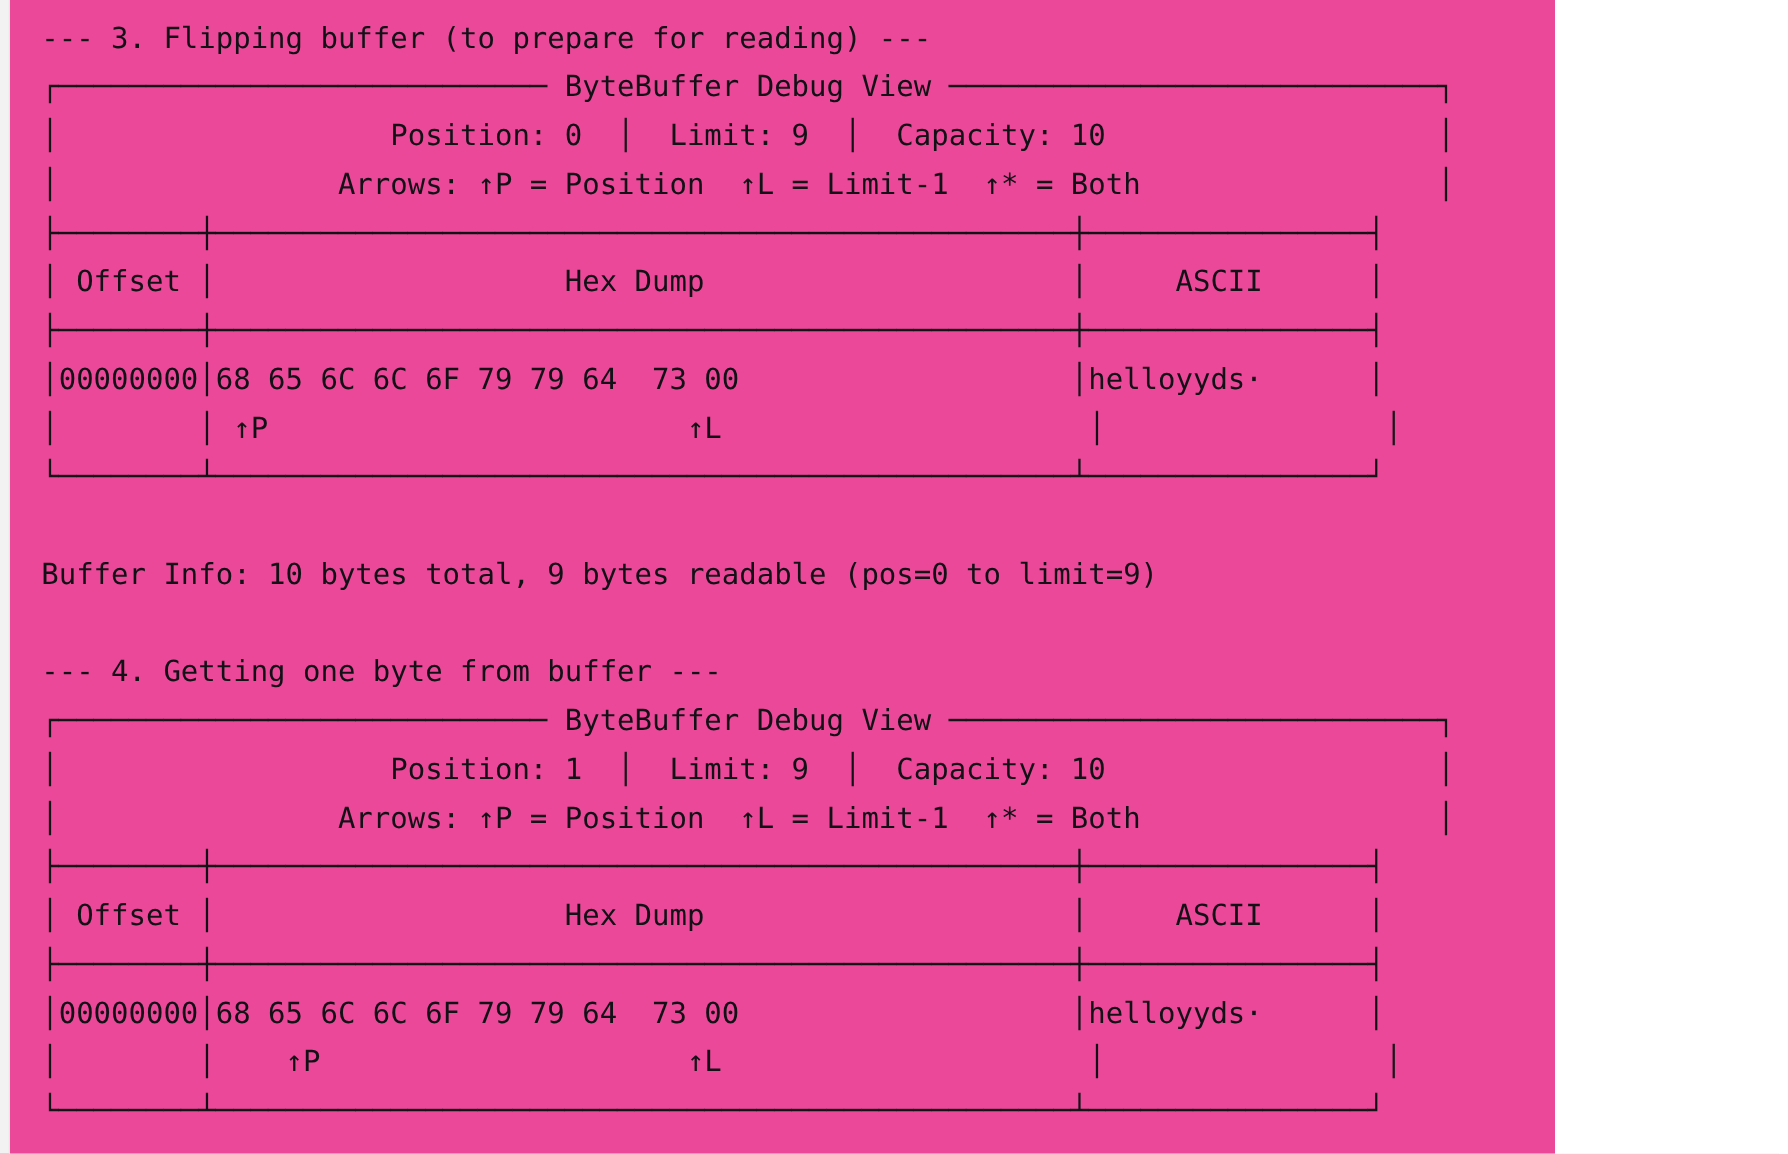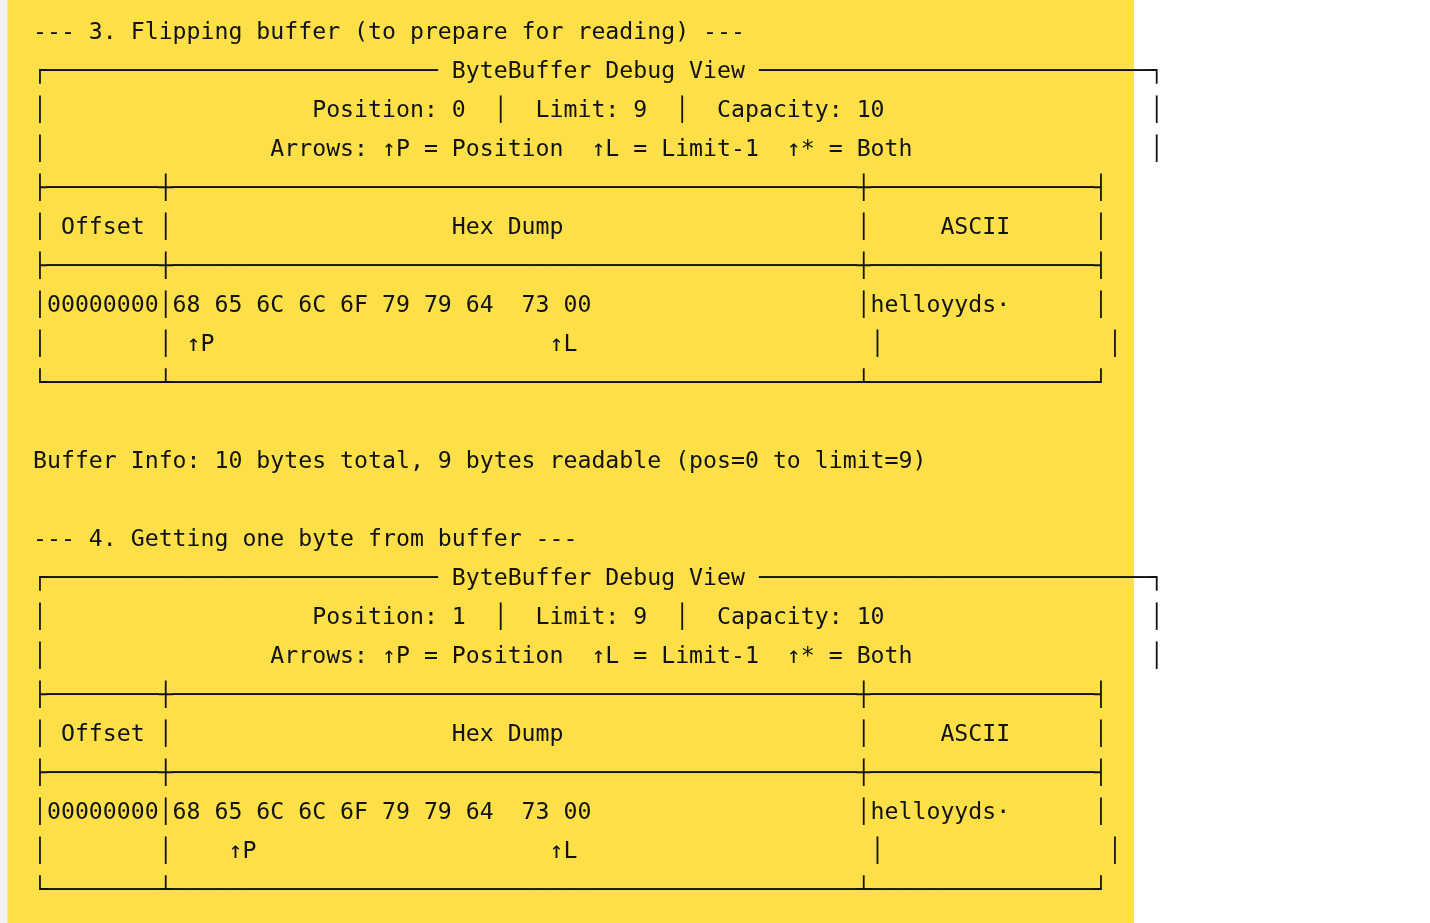--- a/index.html
+++ b/index.html
@@ -5,23 +5,23 @@
   html, body {
     margin: 0;
     padding: 0;
     background: #ffffff;
     width: 1430px;
     height: 923px;
     overflow: hidden;
   }
   .screen {
     position: relative;
-    width: 1134px;
+    width: 1244px;
     height: 923px;
-    background: #fde047;
+    background: #ec4899;
   }
   .gutter {
     position: absolute;
     left: 0;
     top: 0;
     width: 7px;
     height: 923px;
     background: #f2f2f2;
     border-right: 1px solid #e6e6e6;
   }

